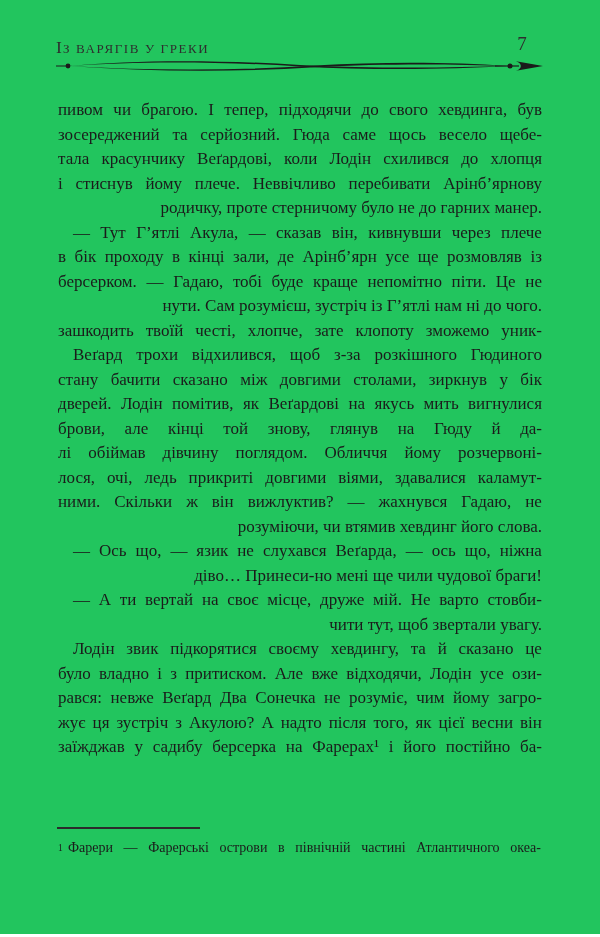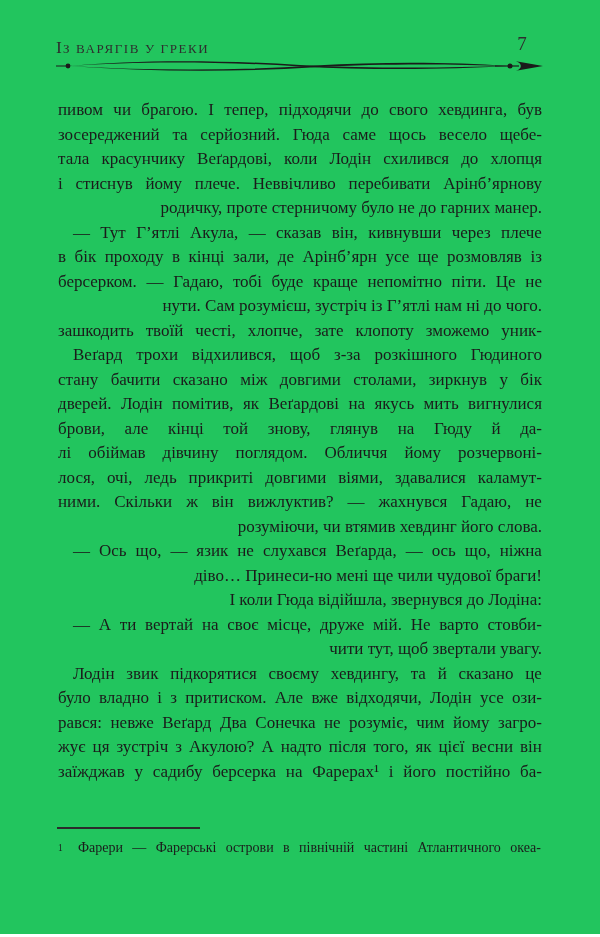--- a/index.html
+++ b/index.html
@@ -35,21 +35,21 @@
     width:143px;height:2px;background:#2b2b2b;
   }
   .footnote{
     position:absolute;left:57px;top:837px;width:484px;
     font-size:14px;line-height:22.5px;
   }
   .footnote-marker{
     position:absolute;left:1px;top:0px;
     font-size:9.5px;
   }
-  .footnote-lines{margin-left:21px;}
+  .footnote-lines{margin-left:11px;}
 </style>
 </head>
 <body>
 
 <div class="page">
 
   <div class="running-header">ІЗ ВАРЯГІВ У ГРЕКИ</div>
 
   <div class="page-number">7</div>
 
@@ -246,23 +246,20 @@
           <span>язик</span>
           <span>не</span>
           <span>слухався</span>
           <span>Веґарда,</span>
           <span>—</span>
           <span>ось</span>
           <span>що,</span>
           <span>ніжна</span>
         </div>
         <div class="line last">діво… Принеси-но мені ще чили чудової браги!</div>
-      </div>
-      <div class="para">
-        <div class="line last indent">І коли Гюда відійшла, звернувся до Лодіна:</div>
       </div>
       <div class="para">
         <div class="line indent">
           <span>—</span>
           <span>А</span>
           <span>ти</span>
           <span>вертай</span>
           <span>на</span>
           <span>своє</span>
           <span>місце,</span>

